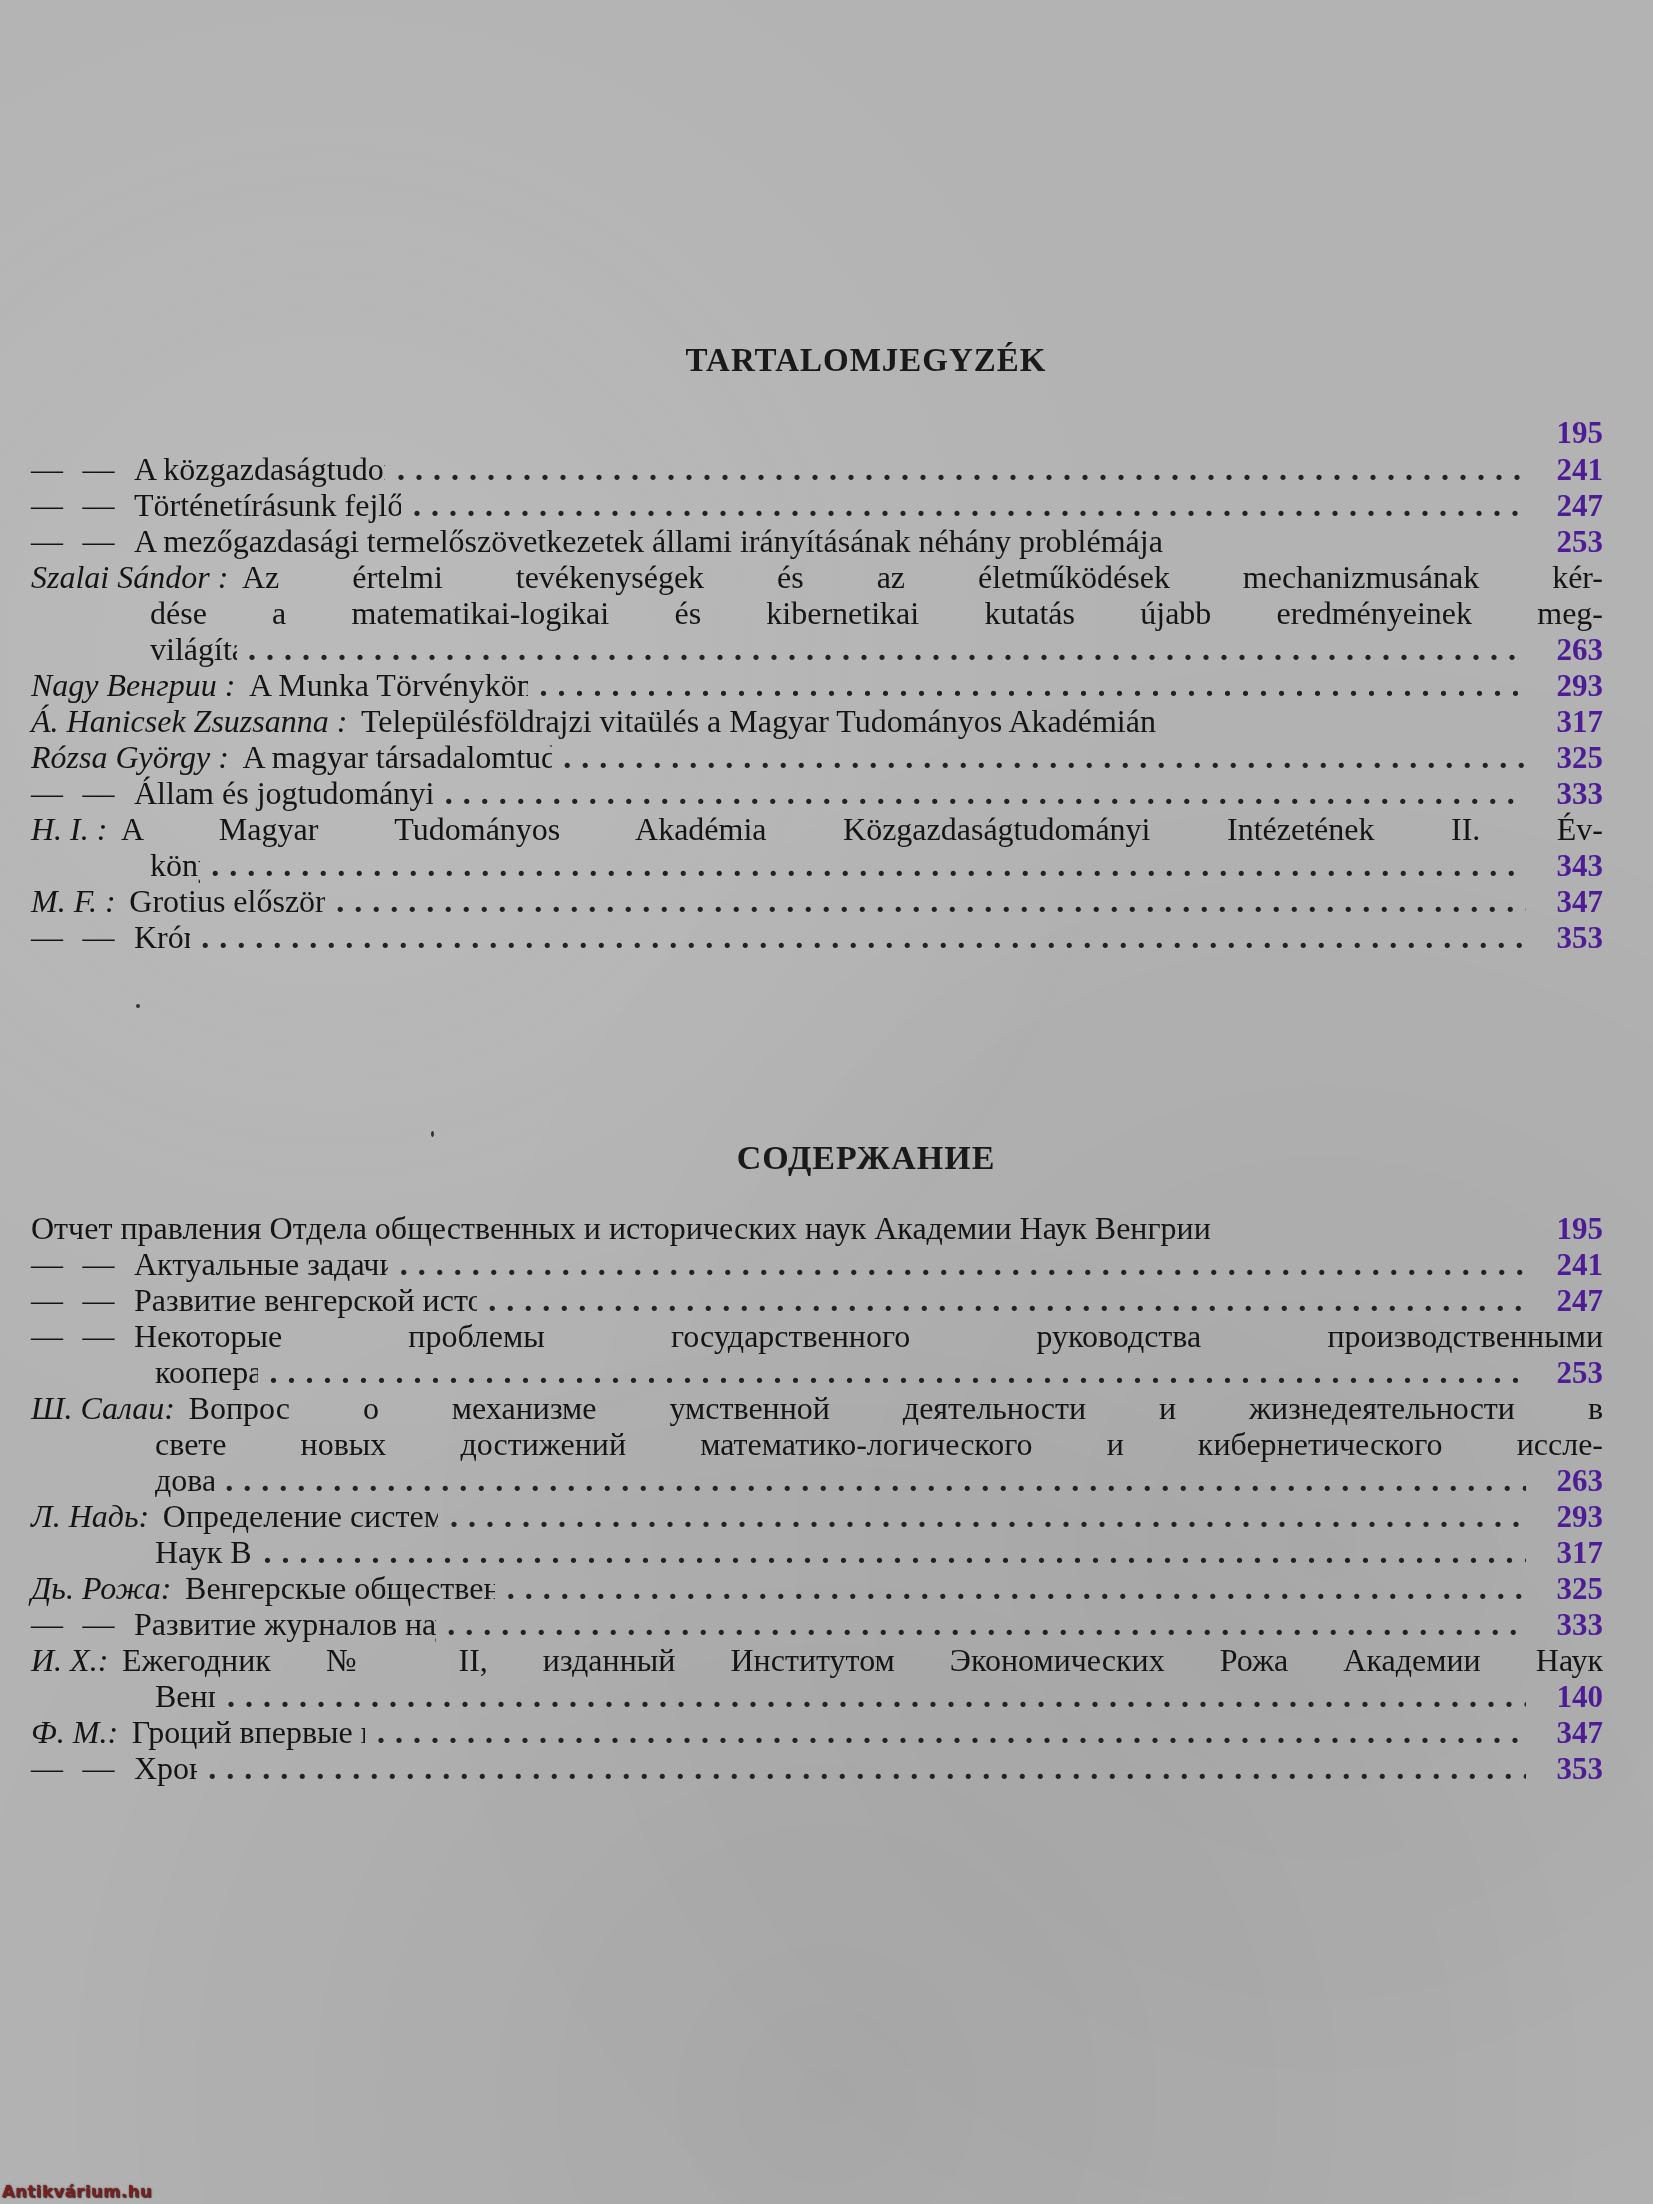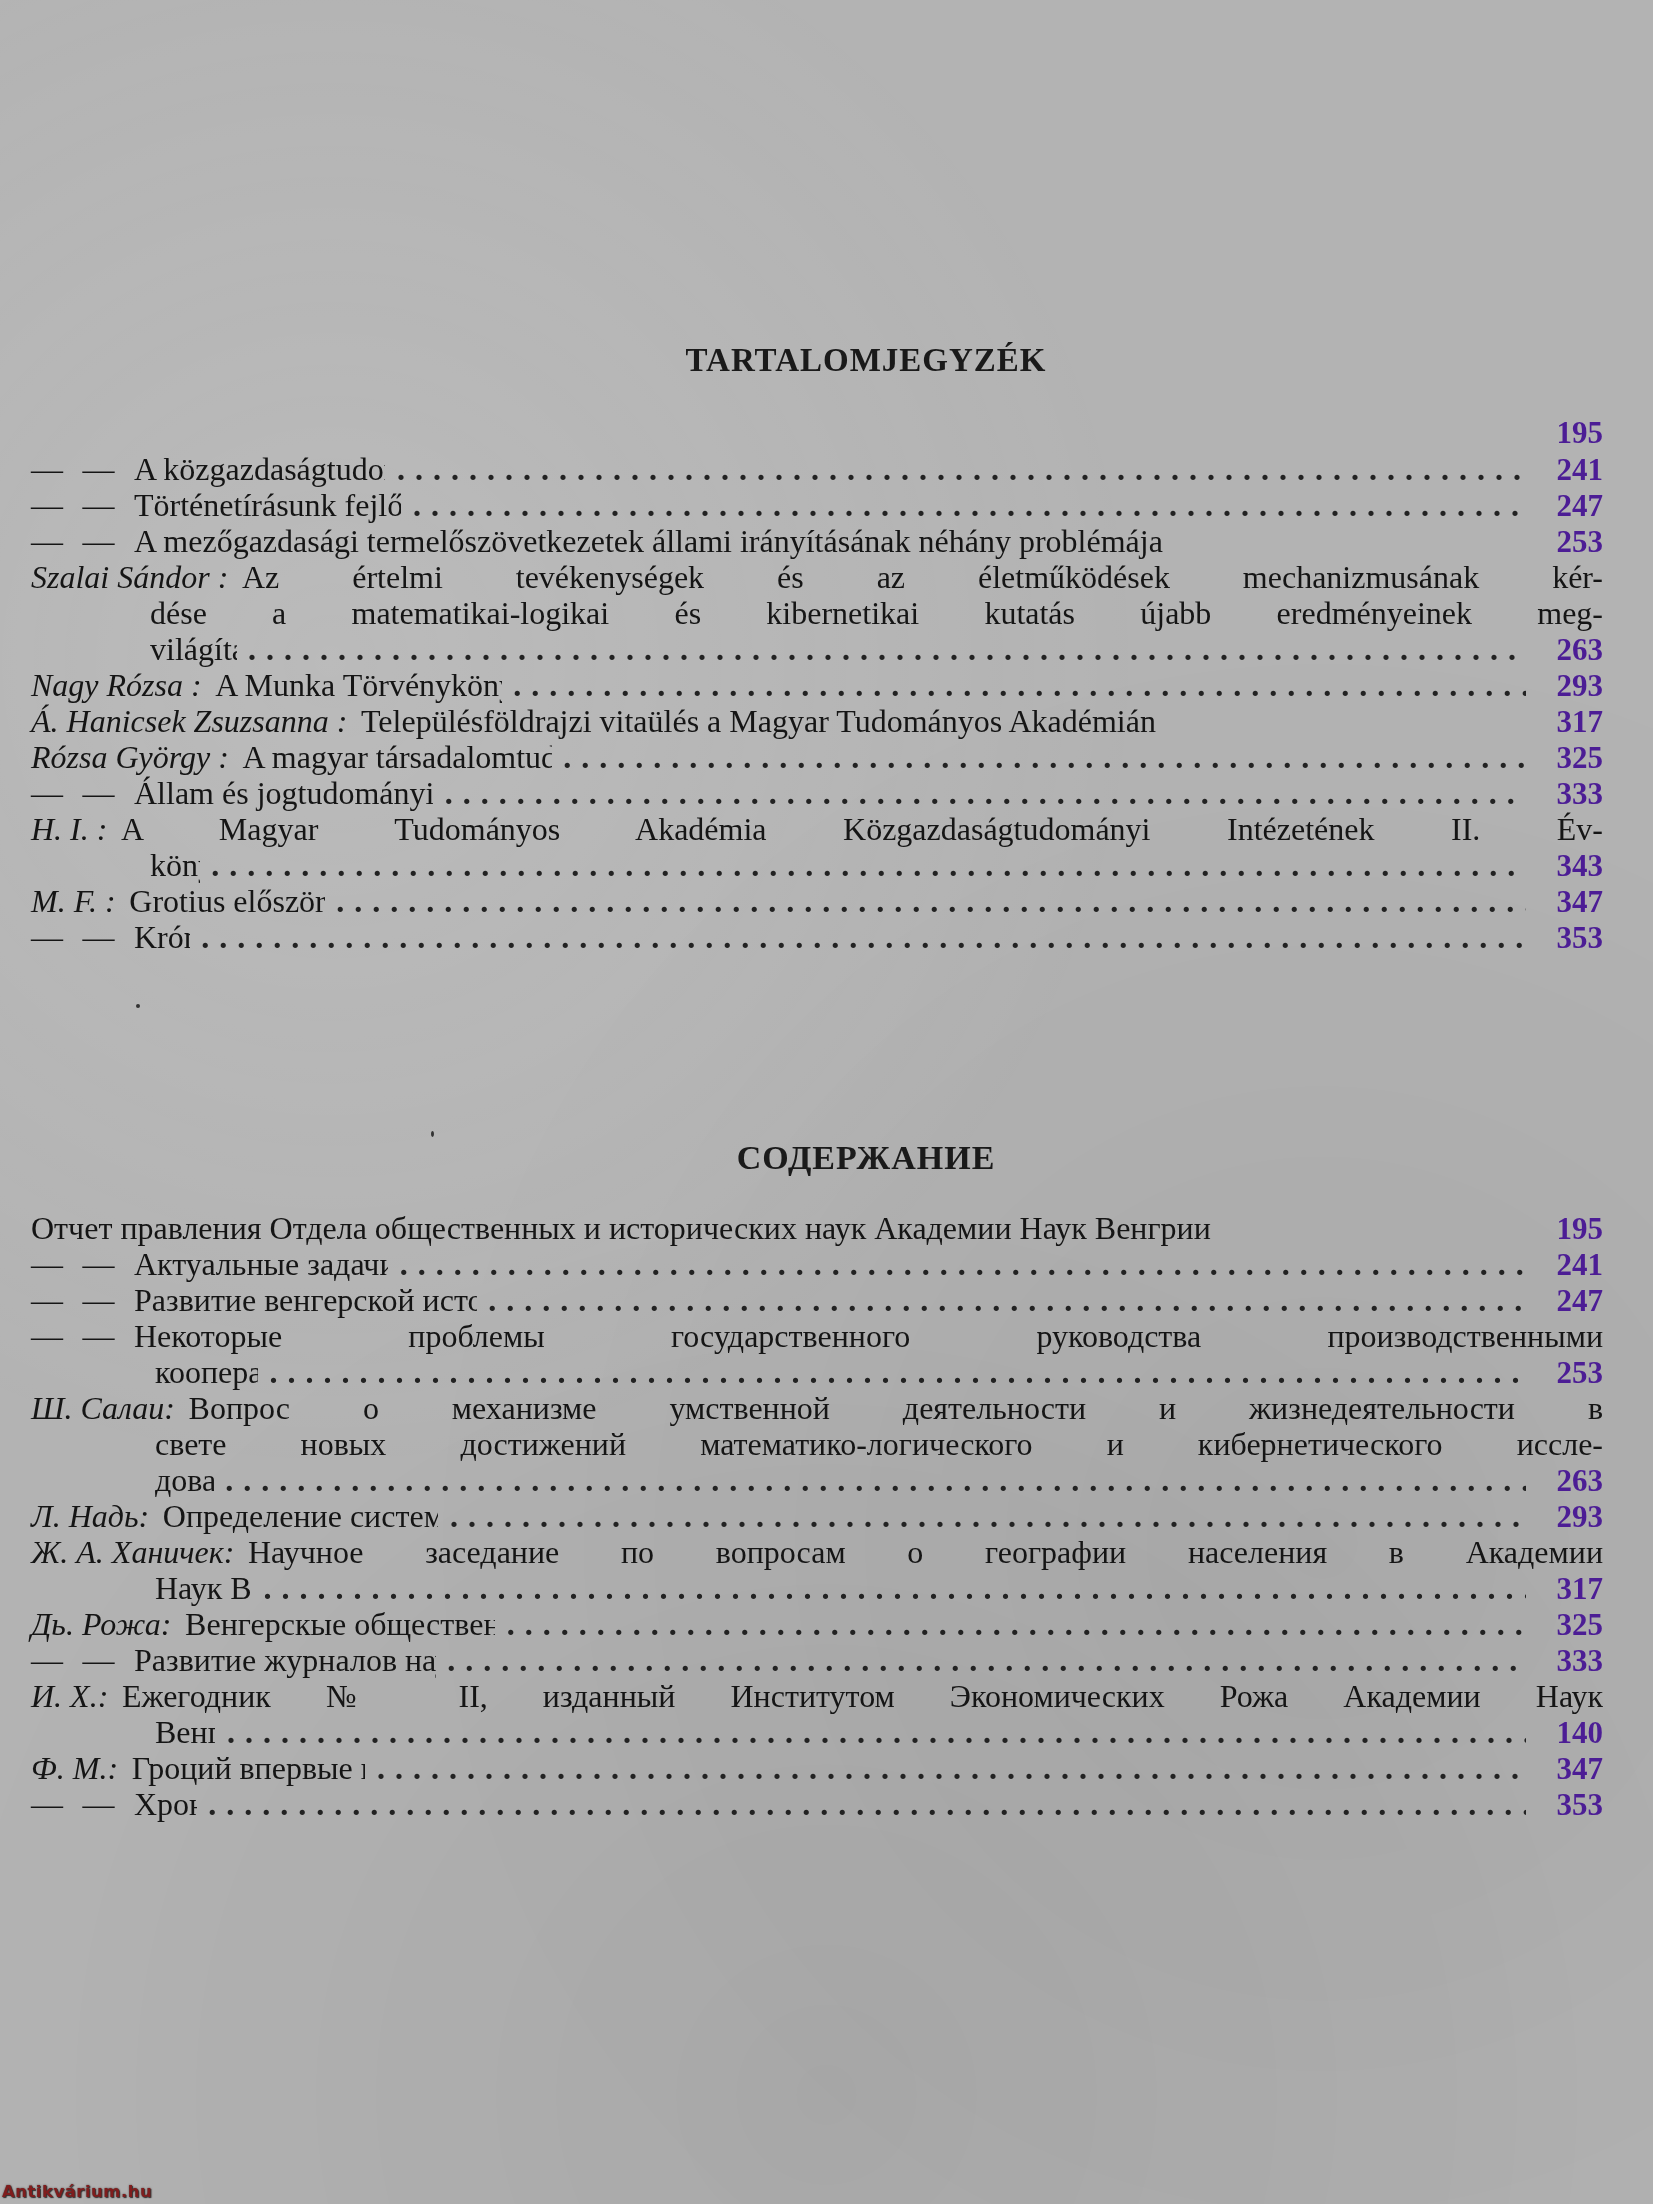--- a/index.html
+++ b/index.html
@@ -187,21 +187,21 @@
           <span class="text justify">dése a matematikai-logikai és kibernetikai kutatás újabb eredményeinek meg-</span>
         </div>
         <div class="line cont">
           <span class="text">világításában</span>
           <span class="leader"></span>
           <span class="page-num">263</span>
         </div>
       </div>
       <div class="entry">
         <div class="line">
-          <span class="author">Nagy Rózsa :</span>
+          <span class="author">Nagy Венгрии :</span>
           <span class="text">A Munka Törvénykönyve rendszerének meghatározása</span>
           <span class="leader"></span>
           <span class="page-num">293</span>
         </div>
       </div>
       <div class="entry">
         <div class="line">
           <span class="author">Á. Hanicsek Zsuzsanna :</span>
           <span class="text">Településföldrajzi vitaülés a Magyar Tudományos Akadémián</span>
           <span class="spacer"></span>
@@ -305,24 +305,20 @@
       </div>
       <div class="entry">
         <div class="line">
           <span class="author">Л. Надь:</span>
           <span class="text">Определение системы Кодекса законов о труде</span>
           <span class="leader"></span>
           <span class="page-num">293</span>
         </div>
       </div>
       <div class="entry">
-        <div class="line">
-          <span class="author">Ж. А. Ханичек:</span>
-          <span class="text justify">Научное заседание по вопросам о географии населения в Академии</span>
-        </div>
         <div class="line cont">
           <span class="text">Наук Венгрии</span>
           <span class="leader"></span>
           <span class="page-num">317</span>
         </div>
       </div>
       <div class="entry">
         <div class="line">
           <span class="author">Дь. Рожа:</span>
           <span class="text">Венгерскые общественные науки в изданиях ЮНЕСКО</span>

